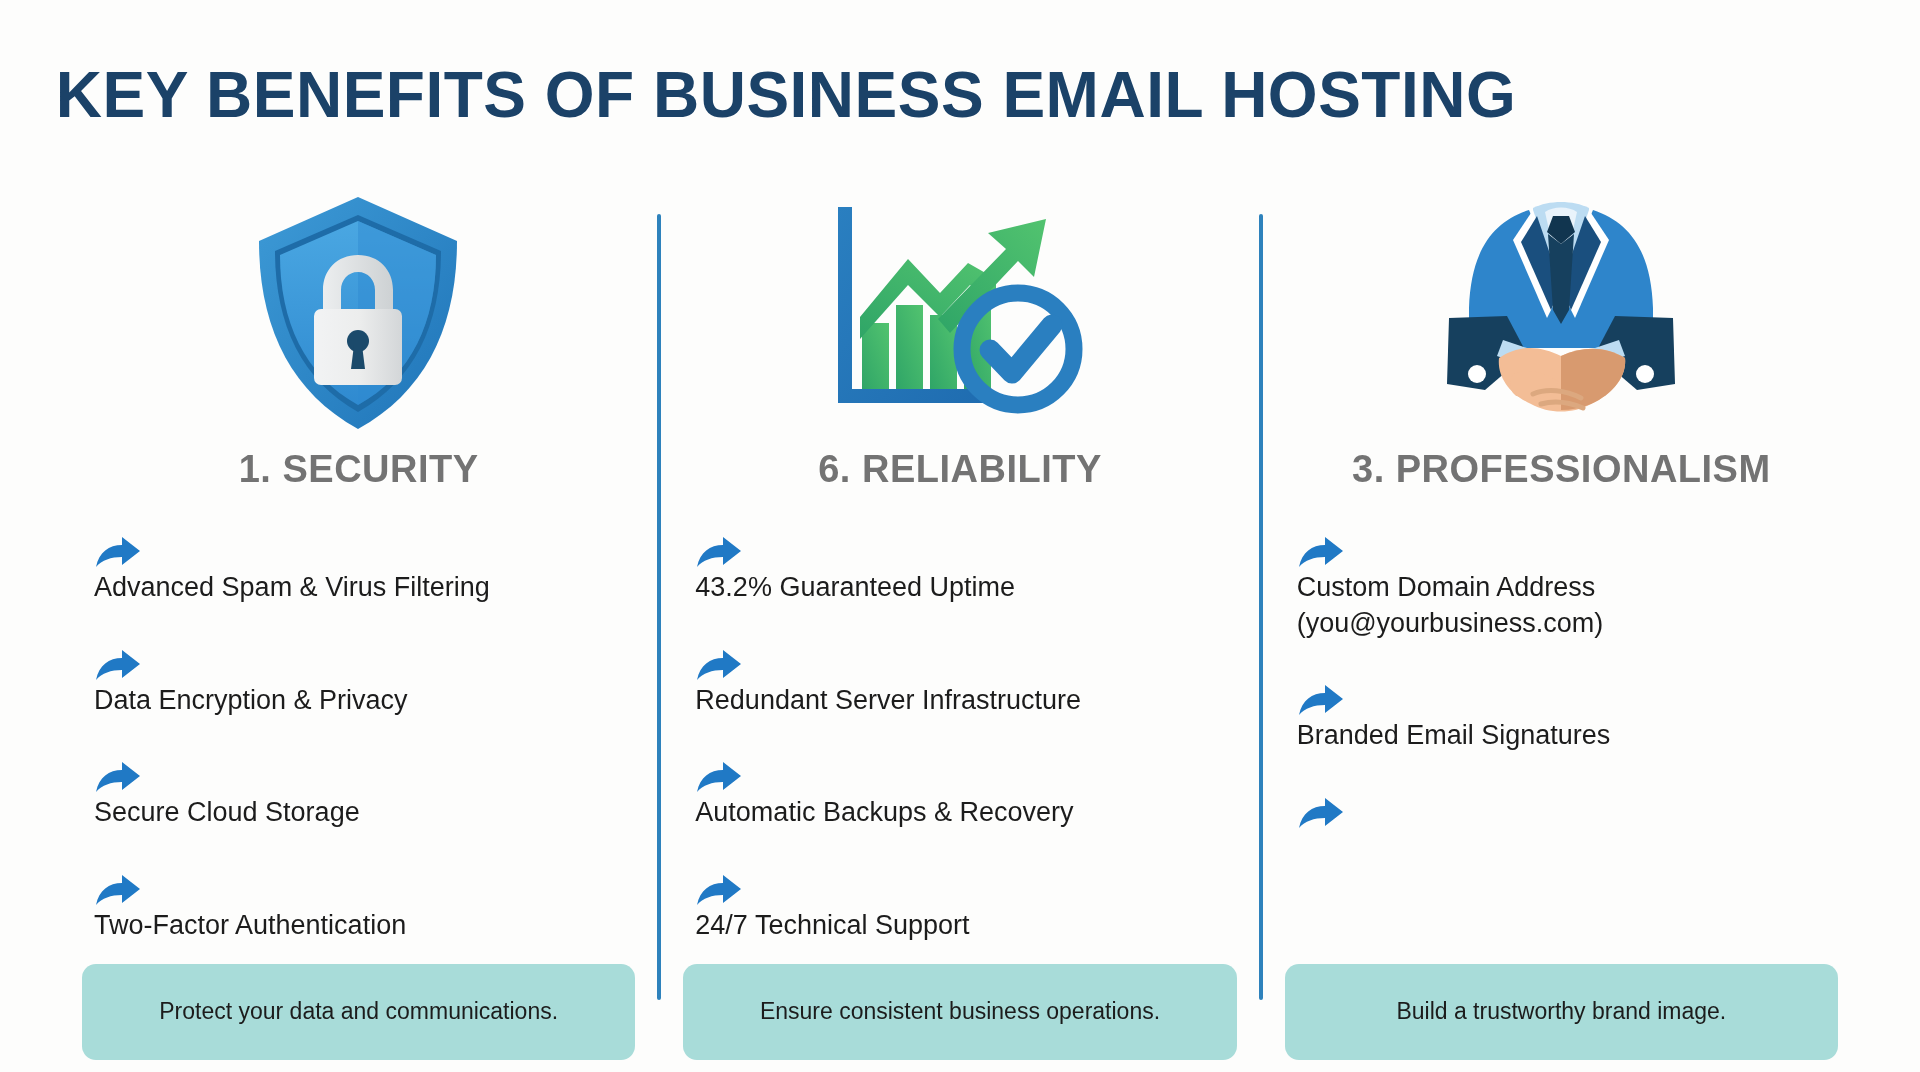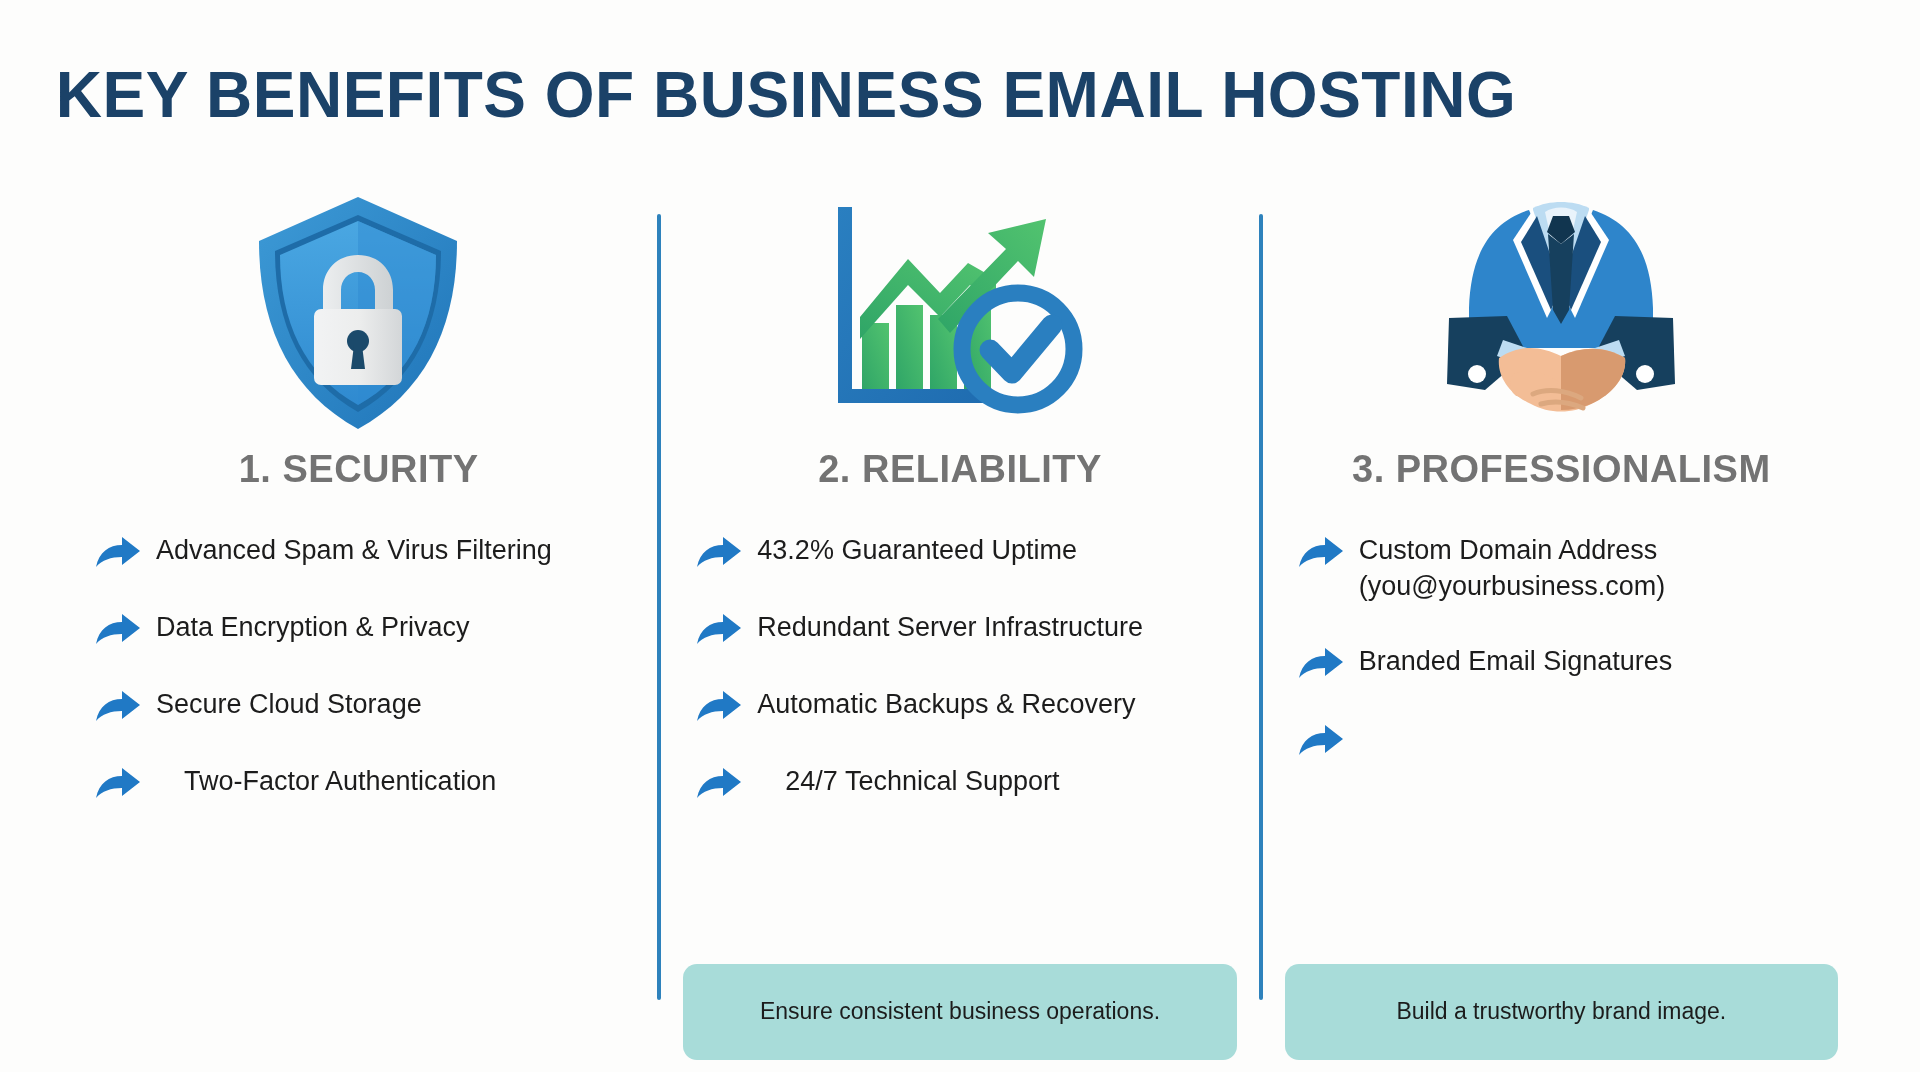--- a/index.html
+++ b/index.html
@@ -91,25 +91,25 @@
     margin-top: 42px;
     width: 100%;
     display: flex;
     flex-direction: column;
     align-items: flex-start;
     padding-left: 12px;
     box-sizing: border-box;
   }
   .bullet {
     display: flex;
-    flex-direction: row;
+    flex-direction: column;
     align-items: flex-start;
     margin-bottom: 40px;
   }
-  .bullet:last-child { margin-bottom: 0; gap: 28px; }
+  .bullet:last-child { margin-bottom: 0; }
   .bullet-icon {
     flex: 0 0 auto;
     width: 48px;
     height: 34px;
     margin-right: 14px;
     margin-top: 3px;
   }
   .bullet-text {
     font-size: 27px;
     color: #1c1c1c;
@@ -212,20 +212,21 @@
         <div class="bullet">
           <span class="bullet-icon">
             <svg width="48" height="34" viewBox="0 0 48 34">
                 <path d="M2 31 C5 16 15 9 28 9 L28 1 L46 15 L28 29 L28 21 C17 21 8 24 2 31 Z" fill="#2079c5"></path>
               </svg>
           </span>
           <span class="bullet-text">Two-Factor Authentication</span>
         </div>
       </div>
 
+      <div class="footer-box">Protect your data and communications.</div>
     </div>
 
     <div class="divider"></div>
 
     <div class="column">
       <div class="icon-wrap">
         <svg width="280" height="240" viewBox="0 0 280 240" aria-hidden="true">
           <defs>
             <linearGradient id="grn" x1="0" y1="1" x2="1" y2="0">
               <stop offset="0%" stop-color="#2fa567"></stop>
@@ -246,21 +247,21 @@
 
           <path d="M40 146 L88 92 L120 124 L150 92 L176 110 L176 86 L148 70 L120 100 L88 66 L40 124 Z" fill="url(#grn)"></path>
 
           <path d="M118 126 L186 56 L168 40 L226 26 L214 84 L198 68 L130 140 Z" fill="url(#grn)"></path>
 
           <circle cx="198" cy="156" r="56" fill="none" stroke="#2a7fc0" stroke-width="17"></circle>
           <path d="M170 157 L192 180 L232 132" fill="none" stroke="#2a7fc0" stroke-width="21" stroke-linecap="round" stroke-linejoin="round"></path>
         </svg>
       </div>
 
-      <div class="col-heading">2. RELIABILITY</div>
+      <div class="col-heading">6. RELIABILITY</div>
 
       <div class="bullets">
         <div class="bullet">
           <span class="bullet-icon">
             <svg width="48" height="34" viewBox="0 0 48 34">
                 <path d="M2 31 C5 16 15 9 28 9 L28 1 L46 15 L28 29 L28 21 C17 21 8 24 2 31 Z" fill="#2079c5"></path>
               </svg>
           </span>
           <span class="bullet-text">43.2% Guaranteed Uptime</span>
         </div>

